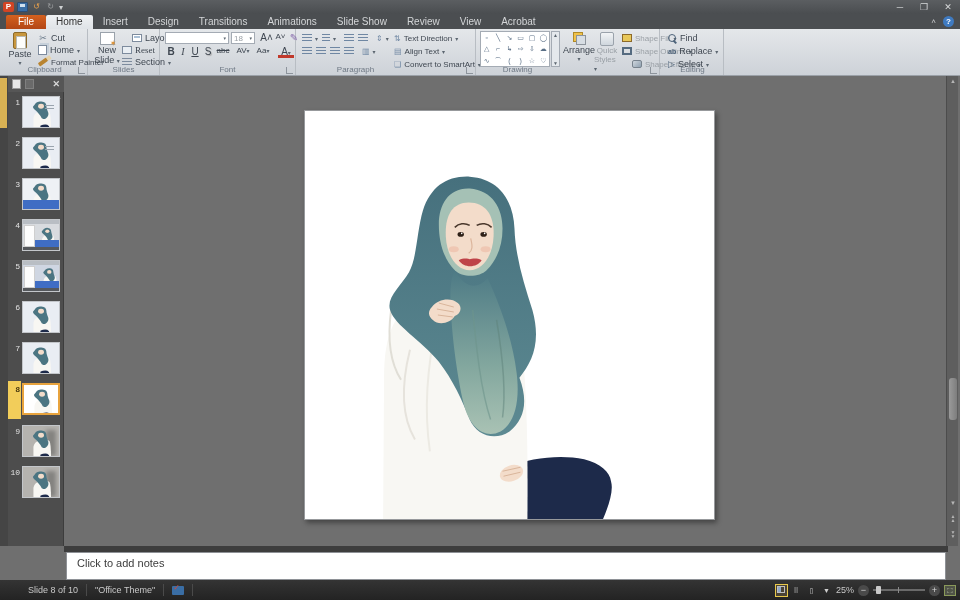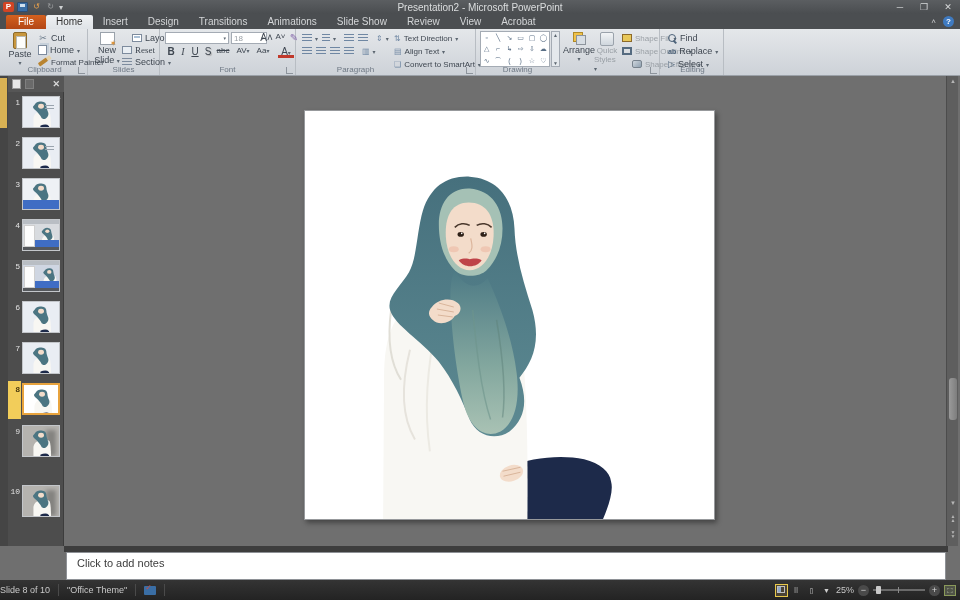--- a/index.html
+++ b/index.html
@@ -142,21 +142,21 @@
   .vs-next { position:absolute; top:454px; left:0; width:12px; text-align:center; color:#b5b5b5; font-size:5px; line-height:4px; }
 
   
   .splitter { position:absolute; left:64px; top:546px; width:884px; height:6px; background:#3d3d3d; }
   .notesbox { position:absolute; left:66px; top:552px; width:880px; height:28px; background:#fff; border:1px solid #8e9196;
     font-size:11px; color:#3c3c3c; padding:4px 0 0 10px; }
 
   
   .statusbar { position:absolute; left:0; top:580px; width:960px; height:20px; background:linear-gradient(#343434,#232323);
     color:#c9c9c9; font-size:9px; display:flex; align-items:center; }
-  .sb-left { display:flex; align-items:center; gap:8px; }
+  .sb-left { display:flex; align-items:center; gap:8px; padding-left:28px; }
   .sb-sep { width:1px; height:12px; background:#4a4a4a; }
   .spell-ic { width:12px; height:9px; background:#3a6ea5; position:relative; border-radius:1px; }
   .spell-ic::after { content:"✓"; position:absolute; left:1px; top:-3px; color:#d04a3a; font-size:8px; }
   .sb-right { position:absolute; right:4px; display:flex; align-items:center; gap:4px; }
   .viewbtn { width:11px; height:11px; font-size:7px; line-height:11px; text-align:center; color:#cfcfcf; }
   .viewbtn.active { outline:1px solid #e8c84a; background:#4a4335; }
   .vb-normal { display:inline-block; width:8px; height:7px; border:1px solid #bfbfbf; position:relative; }
   .vb-normal::before{ content:""; position:absolute; left:0; top:0; width:3px; height:100%; background:#8fa8c8; }
   .vb-sorter { letter-spacing:1px; }
   .zoom-track { width:52px; height:2px; background:#6a6a6a; position:relative; }
@@ -182,21 +182,20 @@
 <div id="app">
 
   <div class="titlebar">
     <div class="qat">
       <span class="ic ppt-ic">P</span>
       <span class="ic save-ic"></span>
       <span class="ic undo-ic">↺</span>
       <span class="ic redo-ic">↻</span>
       <span class="qat-more">▾</span>
     </div>
-    <div class="tb-title">Presentation2 - Microsoft PowerPoint</div>
     <div class="winbtns">
       <span class="winbtn">─</span>
       <span class="winbtn">❐</span>
       <span class="winbtn">✕</span>
     </div>
   </div>
 
   <div class="tabrow">
     <div class="file-tab">File</div>
     <div class="tab active">Home</div>
@@ -260,21 +259,21 @@
         <span class="drop">▾</span>
       </div>
       <div class="grplabel">Slides</div>
     </div>
 
     <div class="grp g-font">
       <div class="combo" style="left:5px; top:3px; width:64px;">
         <span></span>
           <span class="drop">▾</span>
       </div>
-      <div class="combo" style="left:71px; top:3px; width:36px;">
+      <div class="combo" style="left:71px; top:3px; width:24px;">
         <span>18</span>
           <span class="drop">▾</span>
       </div>
       <div class="tbtn" style="left:100px; top:3px; width:13px;">A˄</div>
       <div class="tbtn" style="left:114px; top:3px; width:13px; font-size:8px;">A˅</div>
       <div class="tbtn" style="left:128px; top:3px; width:12px; color:#8a6fae;">✎</div>
       <div class="tbtn" style="left:6px; top:17px; width:10px; font-weight:bold;">B</div>
       <div class="tbtn" style="left:18px; top:17px; width:10px; font-style:italic; font-family:'Liberation Serif',serif;">I</div>
       <div class="tbtn" style="left:30px; top:17px; width:10px; text-decoration:underline;">U</div>
       <div class="tbtn" style="left:43px; top:17px; width:10px; text-shadow:1px 1px 1px #aaa;">S</div>
@@ -502,21 +501,21 @@
       </div>
       <div class="thumbrow" style="top:349px;">
         <span class="tnum">9</span>
         <div class="tslide t-gray">
             <div class="mini-shadow"></div>
             <svg class="mini" viewBox="0 0 40 40" preserveAspectRatio="none">
               <use href="#minifig"></use>
             </svg>
           </div>
       </div>
-      <div class="thumbrow" style="top:409px;font-family:Liberation Mono, monospace;">
+      <div class="thumbrow" style="top:390px;font-family:Liberation Mono, monospace;">
         <span class="tnum">10</span>
         <div class="tslide t-gray">
             <div class="mini-shadow"></div>
             <svg class="mini" viewBox="0 0 40 40" preserveAspectRatio="none">
               <use href="#minifig"></use>
             </svg>
           </div>
       </div>
     </div>
 

